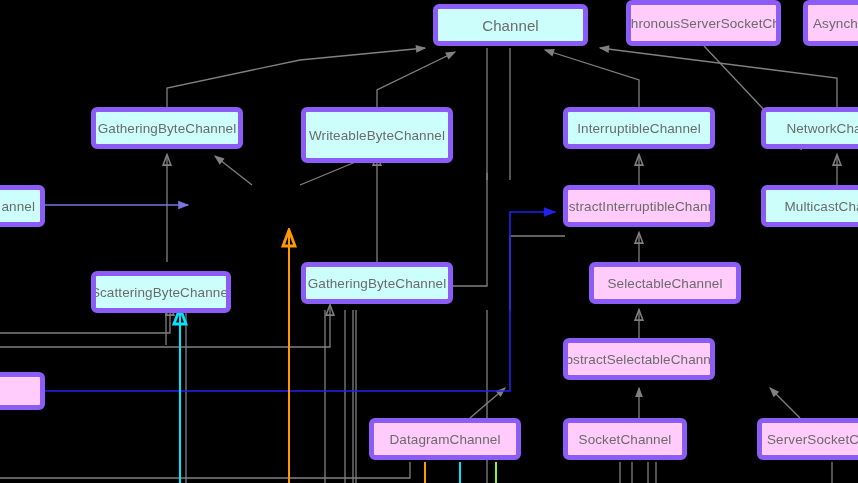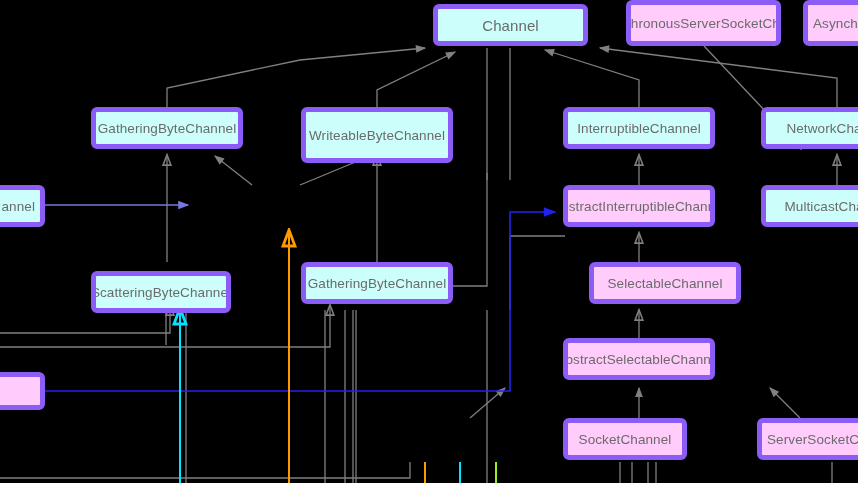--- a/index.html
+++ b/index.html
@@ -131,17 +131,18 @@
   <div class="node cyan" style="left:91px;top:262px;width:140px;height:42px;margin-top:9px;">ScatteringByteChannel</div>
 
   <div class="node cyan" style="left:301px;top:262px;width:152px;height:42px;">GatheringByteChannel</div>
 
   <div class="node pink" style="left:589px;top:262px;width:152px;height:42px;">SelectableChannel</div>
 
   <div class="node pink" style="left:563px;top:338px;width:152px;height:42px;">AbstractSelectableChannel</div>
 
   <div class="node pink" style="left:-45px;top:372px;width:90px;height:38px;justify-content:flex-end;"></div>
 
+  <div class="node pink" style="left:369px;top:418px;width:152px;height:42px;">DatagramChannel</div>
 
   <div class="node pink" style="left:563px;top:418px;width:124px;height:42px;">SocketChannel</div>
 
   <div class="node pink" style="left:757px;top:418px;width:152px;height:42px;justify-content:flex-start;">ServerSocketChannel</div>
 </div>
 
 </body></html>

